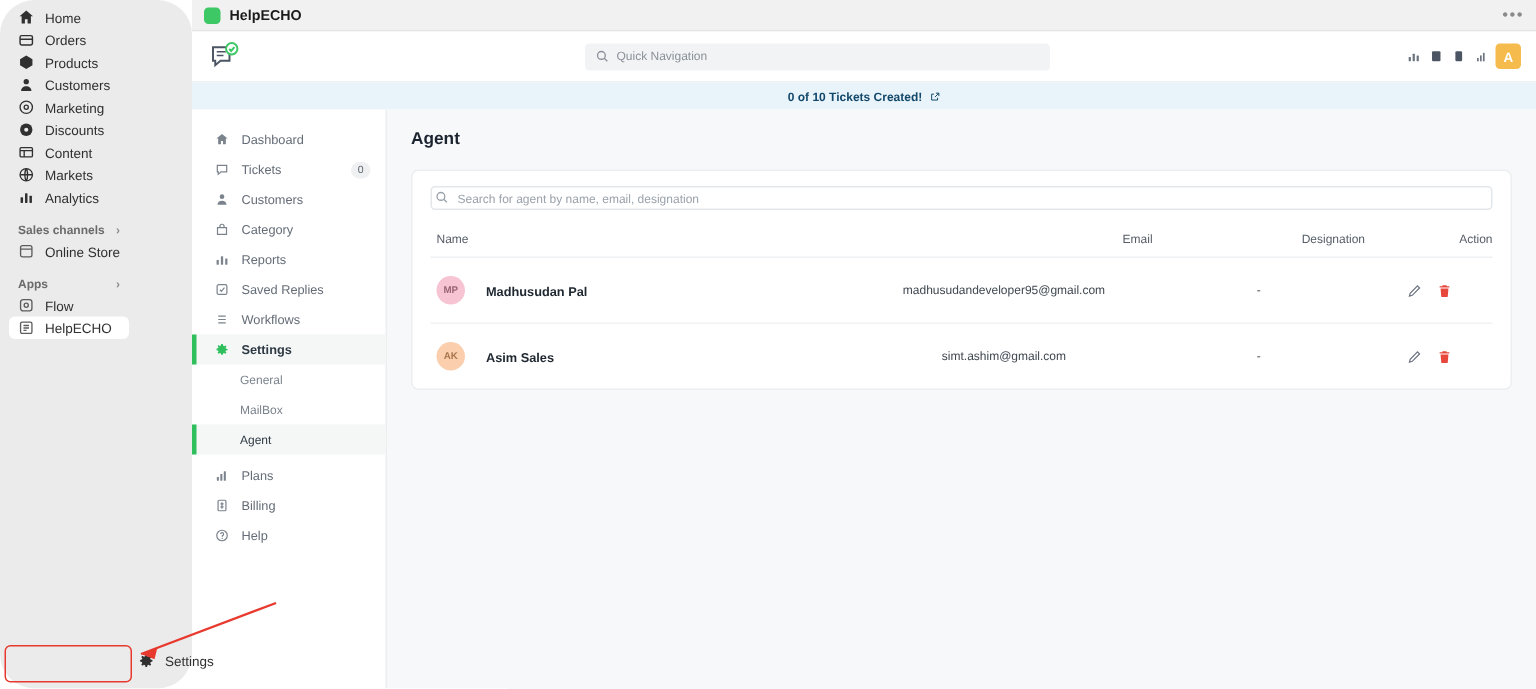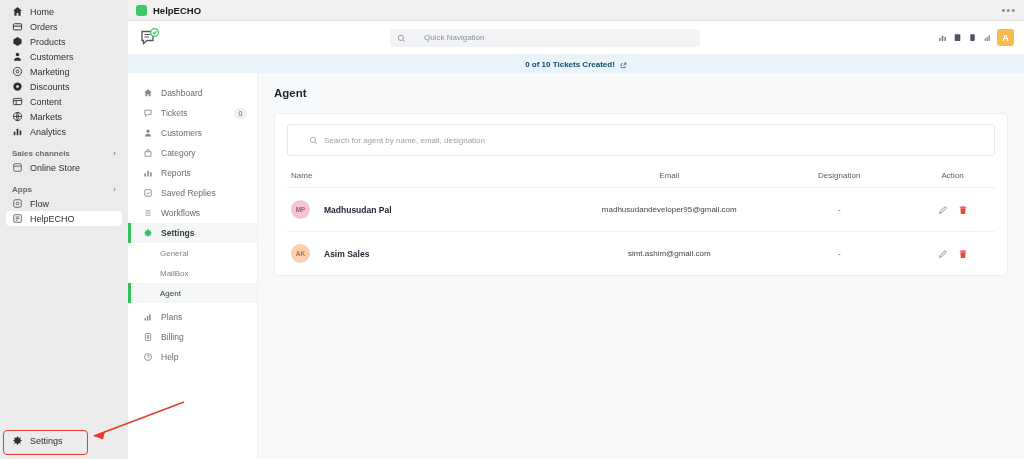--- a/index.html
+++ b/index.html
@@ -8,23 +8,24 @@
     font-family: "Liberation Sans", sans-serif;
     background: #fff; overflow: hidden;
   }
   #app { position: relative; width: 1024px; height: 459px; display: flex; }
 
   
   .shop-sidebar {
     width: 128px; height: 459px; flex: 0 0 128px;
     background: #ebebeb;
     padding: 4px 6px 0 6px;
-    display: flex; flex-direction: column;
+    display: flex; flex-direction: row;
     position: relative;
     font-size: 9px;
+    border-radius: 23px;
   }
   .shop-nav { display: flex; flex-direction: column; }
   .shop-item {
     display: flex; align-items: center; gap: 7px;
     height: 15px; padding: 0 6px; border-radius: 4px;
     color: #303030; font-size: 9px; white-space: nowrap;
     cursor: pointer; margin-bottom: 0px;
   }
   .shop-item .ico { width: 11px; height: 11px; flex: 0 0 11px; display: flex; align-items: center; justify-content: center; }
   .shop-item.active { background: #fff; }
@@ -58,21 +59,21 @@
   .dots { margin-left: auto; color: #8a8a8a; font-size: 11px; letter-spacing: 1px; line-height: 6px; cursor: pointer; }
 
   .topbar {
     height: 34px; background: #fff; border-bottom: 1px solid #eef0f2;
     display: flex; align-items: center; padding: 0 10px; position: relative;
   }
   .brand-mark { width: 24px; height: 24px; position: relative; flex: 0 0 24px; }
   .quicknav {
     position: absolute; left: 262px; width: 310px; height: 18px;
     background: #f2f3f5; border-radius: 3px;
-    display: flex; align-items: center; gap: 18px; padding: 0 7px; cursor: text;
+    display: flex; align-items: center; gap: 5px; padding: 0 7px; cursor: text;
   }
   .qn-text { font-size: 8px; color: #8b9199; }
   .topright { margin-left: auto; display: flex; align-items: center; gap: 5px; }
   .tr-ico { width: 10px; height: 10px; display: flex; align-items: center; justify-content: center; cursor: pointer; }
   .avatar-top {
     width: 17px; height: 17px; border-radius: 3px; background: #f5bc4d;
     color: #fff; font-size: 9px; font-weight: 600;
     display: flex; align-items: center; justify-content: center; cursor: pointer;
   }
 
@@ -114,28 +115,28 @@
   }
 
   
   .main { flex: 1; background: #f7f8fa; padding: 14px 16px; min-width: 0; }
   .page-title { font-size: 11.5px; font-weight: 700; color: #1c2430; margin-bottom: 14px; }
   .card {
     background: #fff; border: 1px solid #eceef1; border-radius: 5px;
     padding: 10px 12px 0 12px;
   }
   .search-box {
-    height: 32px; border: 1px solid #e4e7ea; border-radius: 3px;
-    display: flex; align-items: center; gap: 6px; padding: 0 21px; cursor: text;
+    height: 16px; border: 1px solid #e4e7ea; border-radius: 3px;
+    display: flex; align-items: center; gap: 6px; padding: 0 2px; cursor: text;
   }
   .search-ph { font-size: 8px; color: #9aa2ab; }
   table { width: 100%; border-collapse: collapse; margin-top: 10px; }
   th {
     font-size: 8px; font-weight: 500; color: #565e68;
-    padding: 5px 0 7px 0; border-bottom: 1px solid #eef0f2; text-align: center;
+    padding: 5px 0 7px 0; border-bottom: 1px solid #eef0f2; text-align: right;
   }
   th.c-name { text-align: left; padding-left: 4px; width: 40%; }
   th.c-email { width: 28%; }
   th.c-desig { width: 20%; margin-top: 13px; }
   th.c-action { width: 12%; }
   td {
     padding: 12px 0; border-bottom: 1px solid #f0f2f4;
     font-size: 8px; color: #3f4750; text-align: center; vertical-align: middle;
   }
   tr:last-child td { border-bottom: none; }

